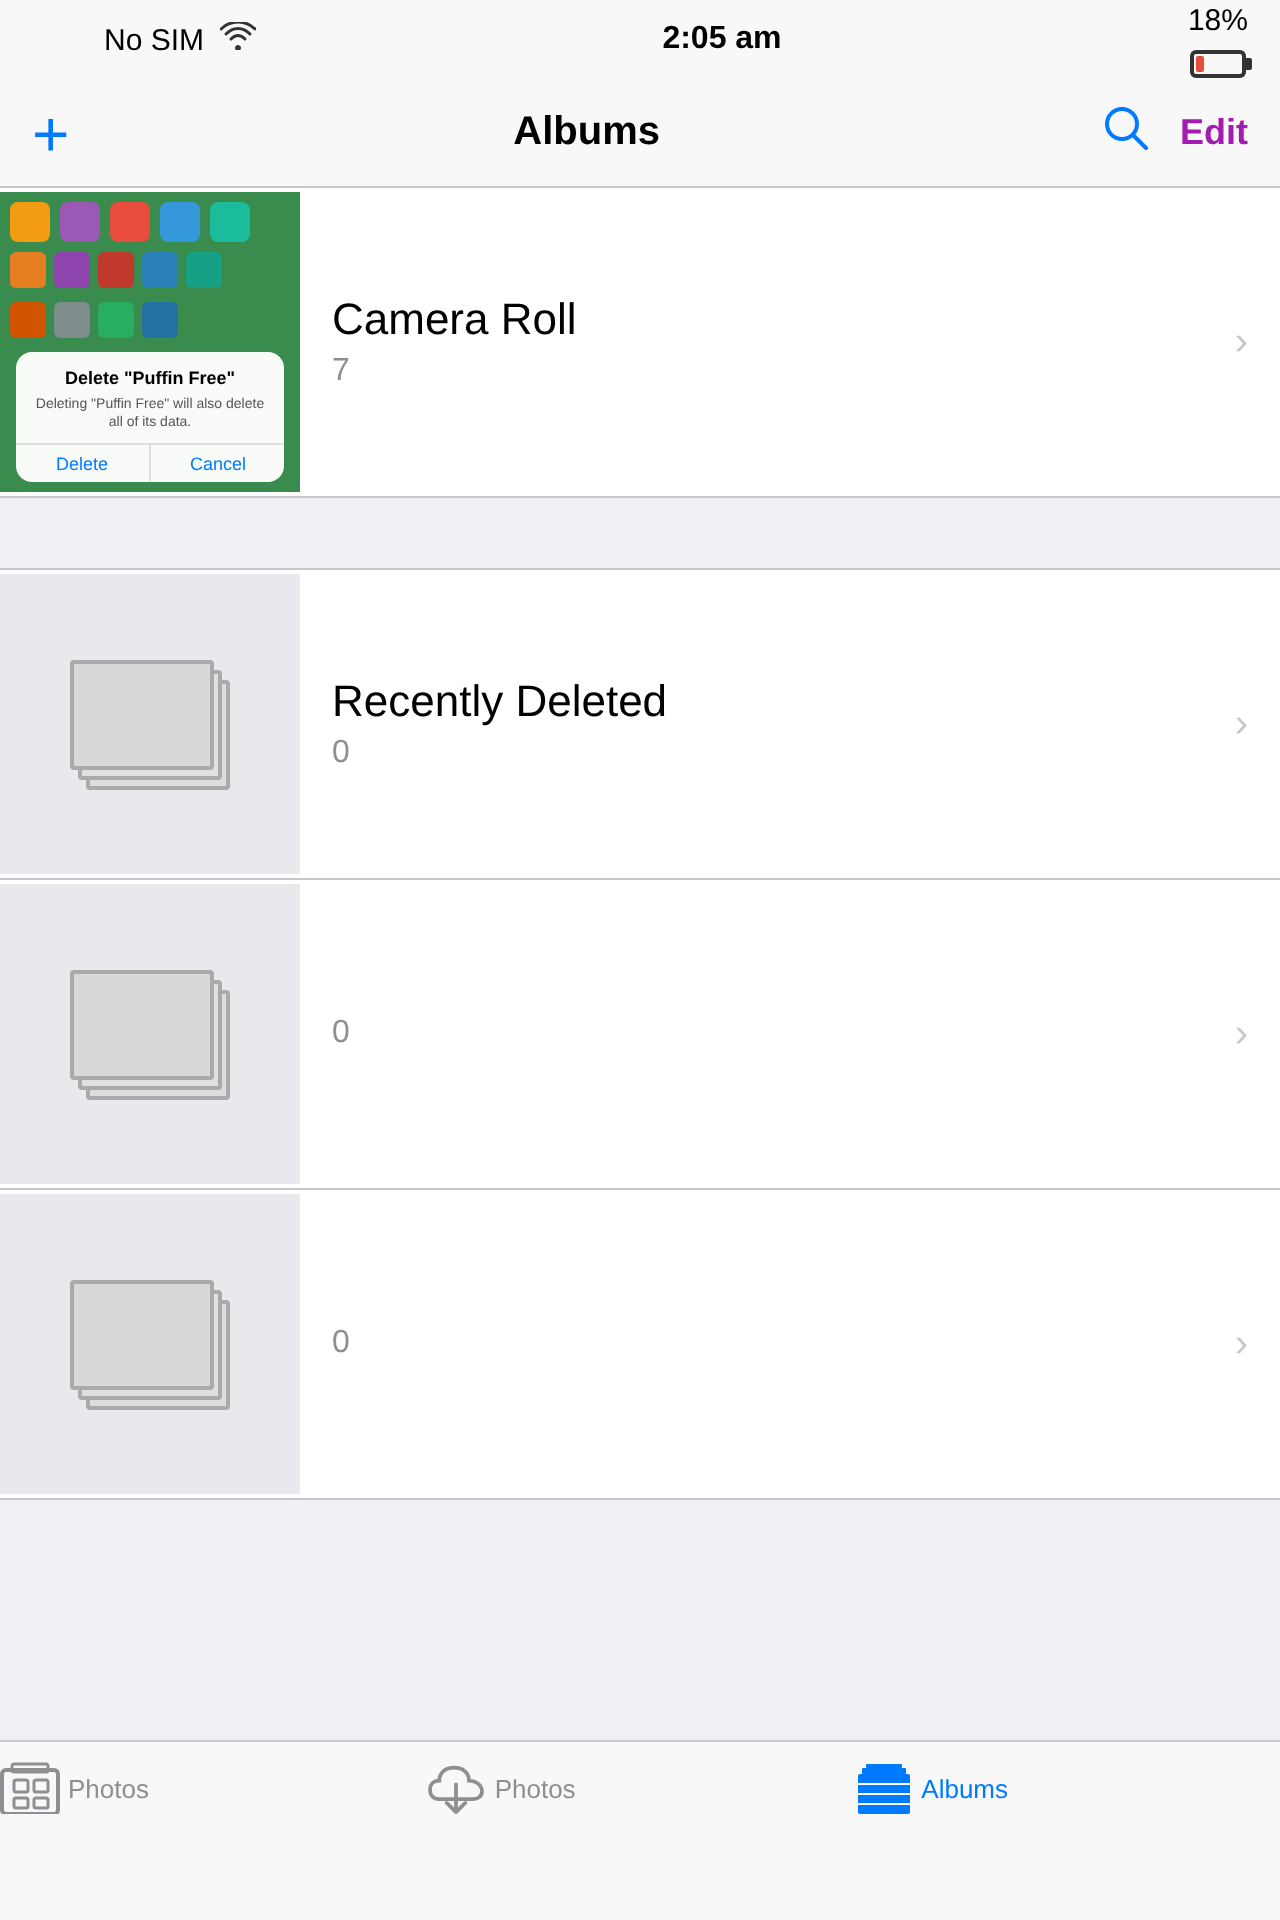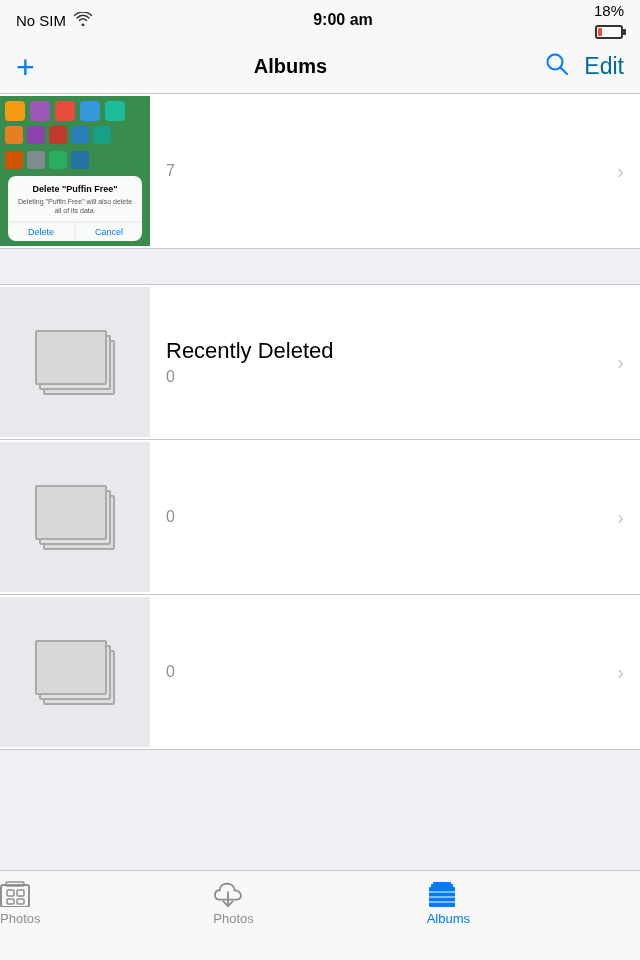--- a/index.html
+++ b/index.html
@@ -16,21 +16,21 @@
     .status-bar {
       height: 40px;
       background: #f8f8f8;
       display: flex;
       align-items: center;
       justify-content: space-between;
       padding: 0 16px;
       font-size: 15px;
       font-weight: 500;
     }
-    .status-left { display: flex; align-items: center; gap: 8px; }
+    .status-left { display: flex; align-items: center; gap: 8px; margin-left: 36px; }
     .status-center { font-size: 16px; font-weight: 600; }
     .status-right { display: flex; align-items: center; gap: 6px; font-size: 15px; flex-direction: column; }
     .battery-icon {
       width: 28px; height: 14px;
       border: 2px solid #333;
       border-radius: 3px;
       position: relative;
       display: flex;
       align-items: center;
       padding: 1px;
@@ -78,23 +78,23 @@
     .nav-right {
       display: flex;
       align-items: center;
       gap: 16px;
     }
     .nav-search-icon {
       color: #007aff;
       font-size: 22px;
     }
     .nav-edit {
-      color: #0369a1;
-      font-size: 23px;
-      font-weight: 400;
+      color: #a21caf;
+      font-size: 18px;
+      font-weight: 700;
       cursor: pointer;
     }
 
     .album-row {
       display: flex;
       align-items: center;
       background: #fff;
       border-bottom: 1px solid #c8c7cc;
       height: 155px;
       padding-right: 16px;
@@ -188,22 +188,21 @@
       height: 90px;
       background: #f8f8f8;
       border-top: 1px solid #c8c7cc;
       display: flex;
       align-items: flex-start;
       padding-top: 10px;
     }
     .tab-item {
       flex: 1;
       display: flex;
-      flex-direction: column;
-      align-items: flex-start;
+      align-items: center;
       gap: 4px;
       cursor: pointer;
     }
     .tab-icon {
       width: 30px;
       height: 26px;
       display: flex;
       align-items: center;
       justify-content: center;
     }
@@ -242,21 +241,21 @@
     <span>No SIM</span>
     <span class="wifi-icon">
       <svg width="18" height="14" viewBox="0 0 18 14" fill="none">
         <path d="M9 11.5 C9.8 11.5 10.5 12.2 10.5 13 S9.8 14.5 9 14.5 S7.5 13.8 7.5 13 S8.2 11.5 9 11.5Z" fill="#333"></path>
         <path d="M5.5 8.5 C6.6 7.4 7.7 6.8 9 6.8 S11.4 7.4 12.5 8.5" stroke="#333" stroke-width="1.5" fill="none" stroke-linecap="round"></path>
         <path d="M3 6 C4.7 4.2 6.7 3.2 9 3.2 S13.3 4.2 15 6" stroke="#333" stroke-width="1.5" fill="none" stroke-linecap="round"></path>
         <path d="M0.5 3.5 C2.7 1.3 5.7 0 9 0 S15.3 1.3 17.5 3.5" stroke="#333" stroke-width="1.5" fill="none" stroke-linecap="round"></path>
       </svg>
     </span>
   </div>
-  <div class="status-center">9:00 am</div>
+  <div class="status-center">2:05 am</div>
   <div class="status-right">
     <span>18%</span>
     <div class="battery-icon">
       <div class="battery-fill"></div>
     </div>
   </div>
 </div>
 
 <div class="nav-bar">
   <span class="nav-add">+</span>
@@ -308,20 +307,21 @@
 
           <line x1="8" y1="126" x2="142" y2="126" stroke="#c8c7cc" stroke-width="0.5"></line>
           <line x1="75" y1="126" x2="75" y2="145" stroke="#c8c7cc" stroke-width="0.5"></line>
 
           <text x="41" y="139" font-family="Helvetica" font-size="9" fill="#007aff" text-anchor="middle">Delete</text>
           <text x="109" y="139" font-family="Helvetica" font-size="9" fill="#007aff" text-anchor="middle">Cancel</text>
         </svg>
       </div>
     </div>
     <div class="album-info">
+      <div class="album-name">Camera Roll</div>
       <div class="album-count">7</div>
     </div>
     <span class="album-chevron">›</span>
   </div>
 
   <div class="section-gap"></div>
 
   <div class="album-row">
     <div class="album-thumbnail">
       <div class="thumbnail-stacked">

